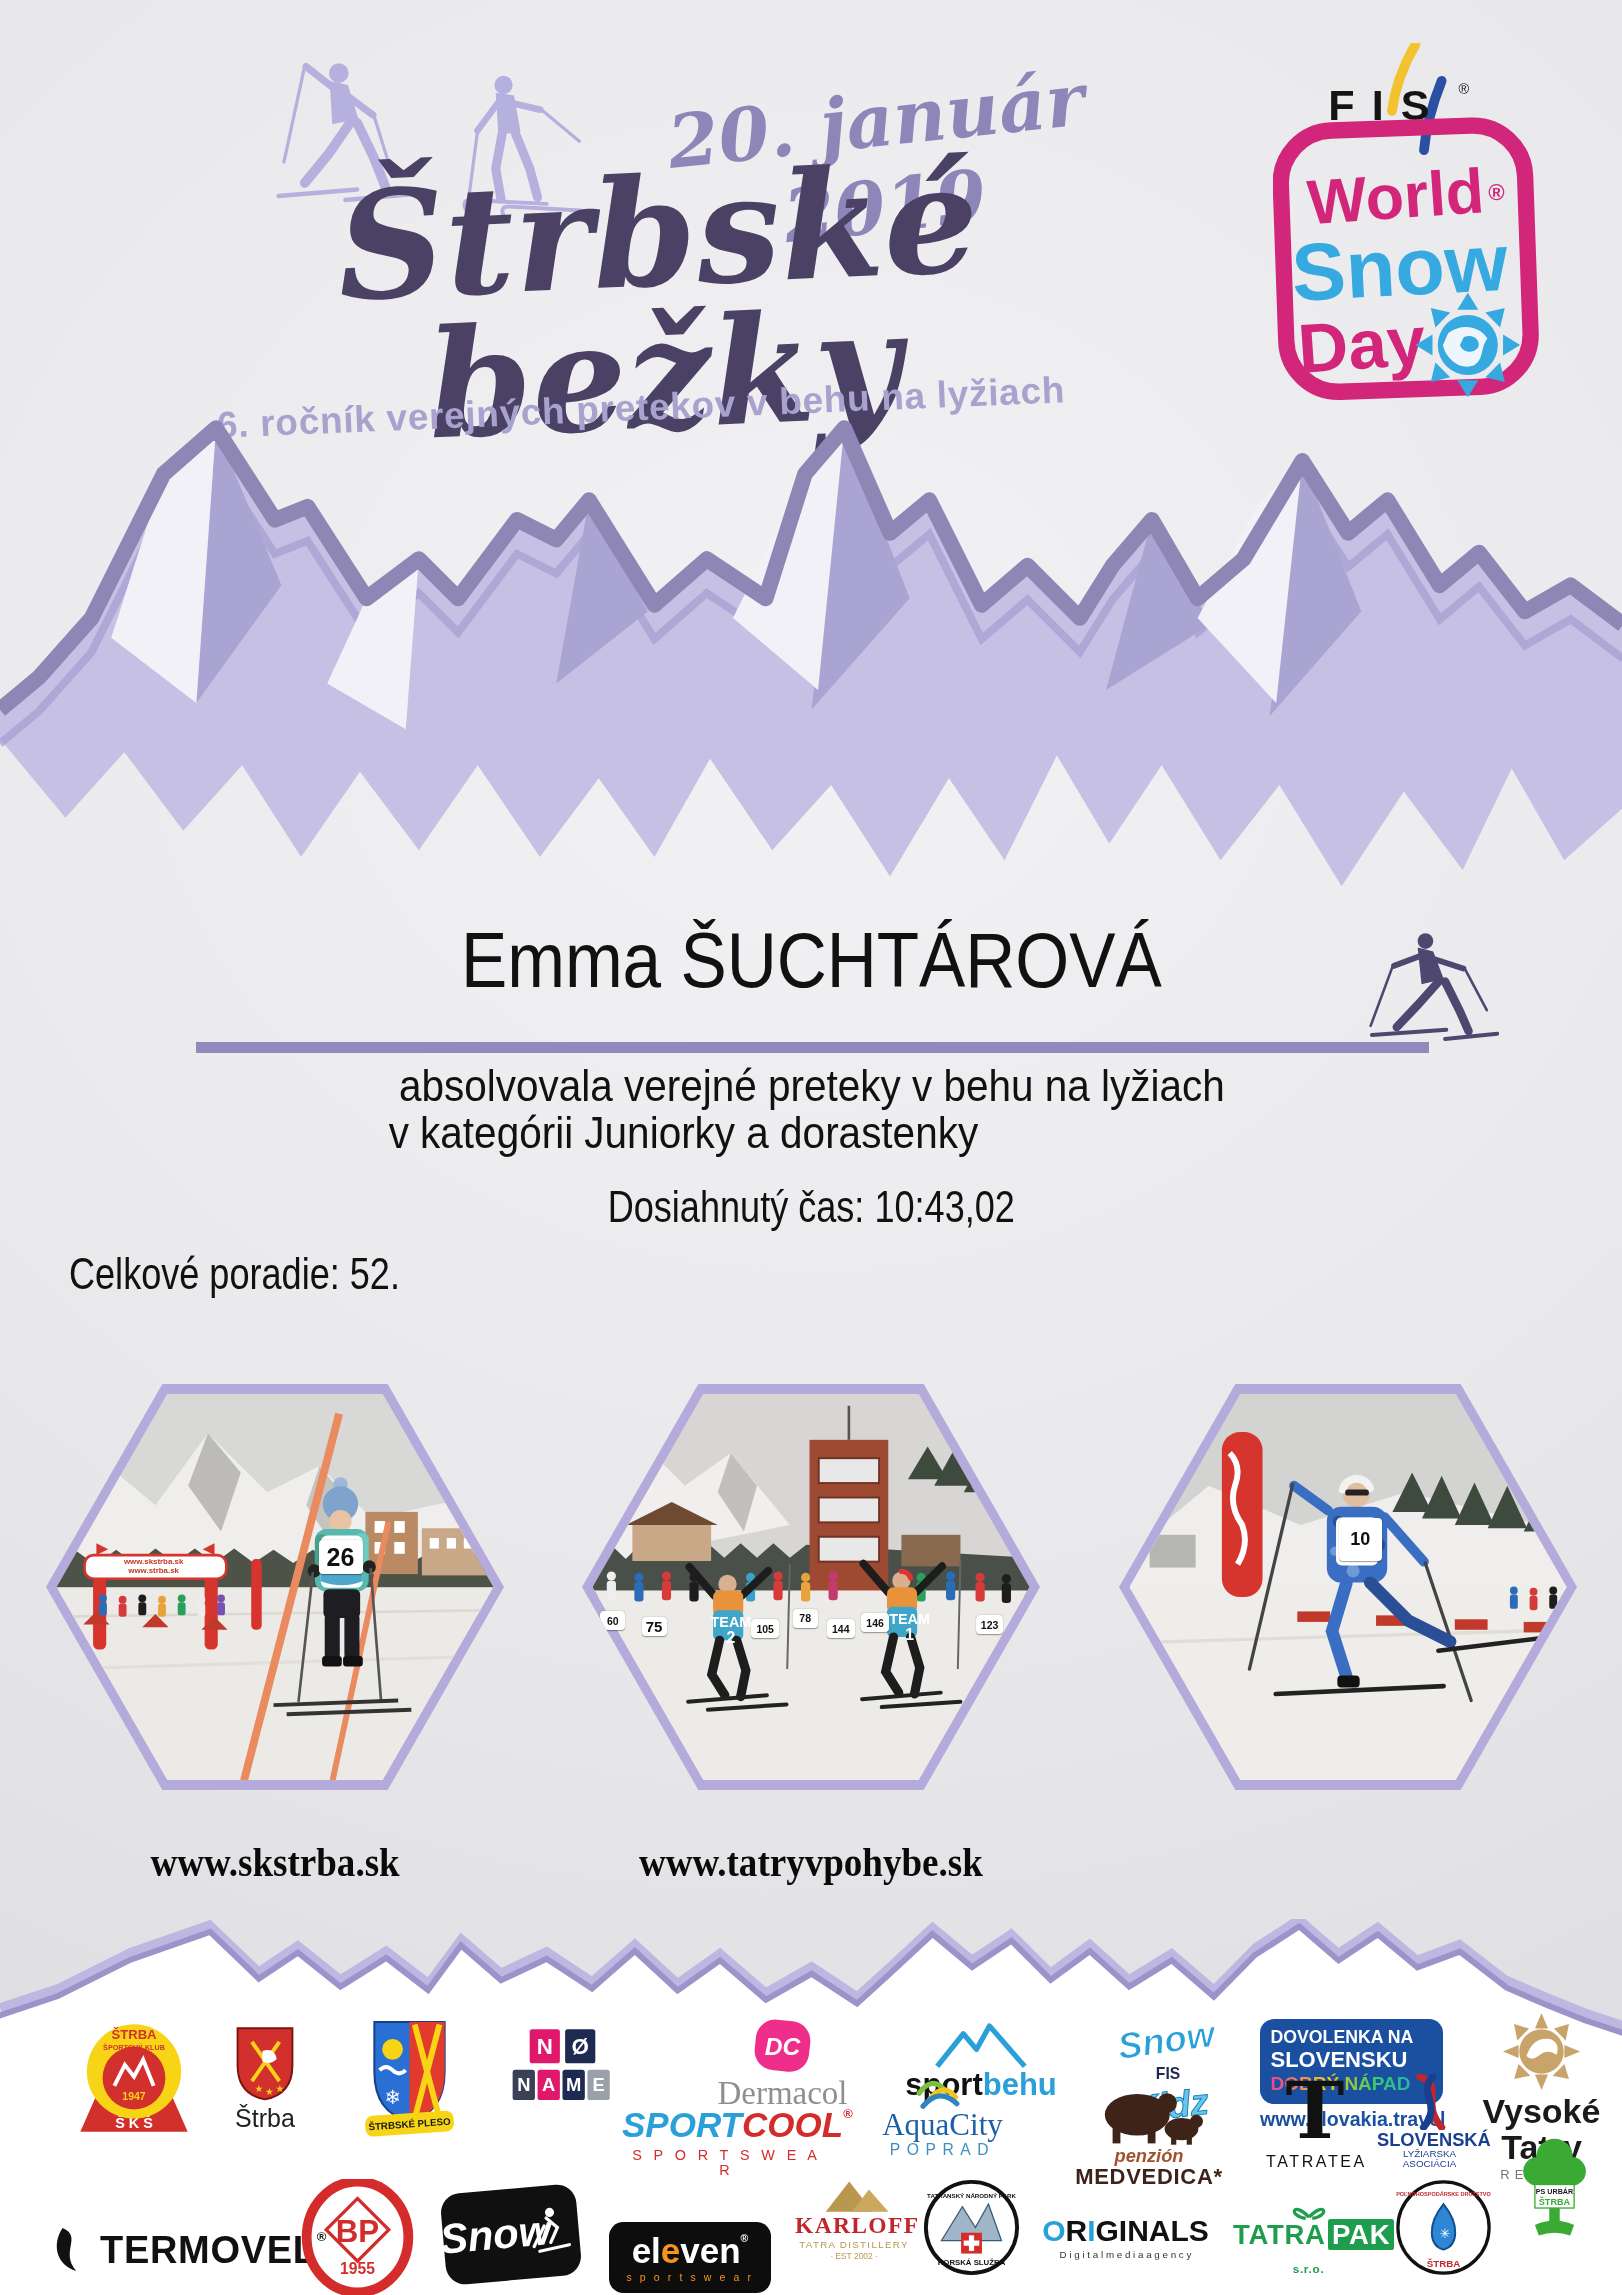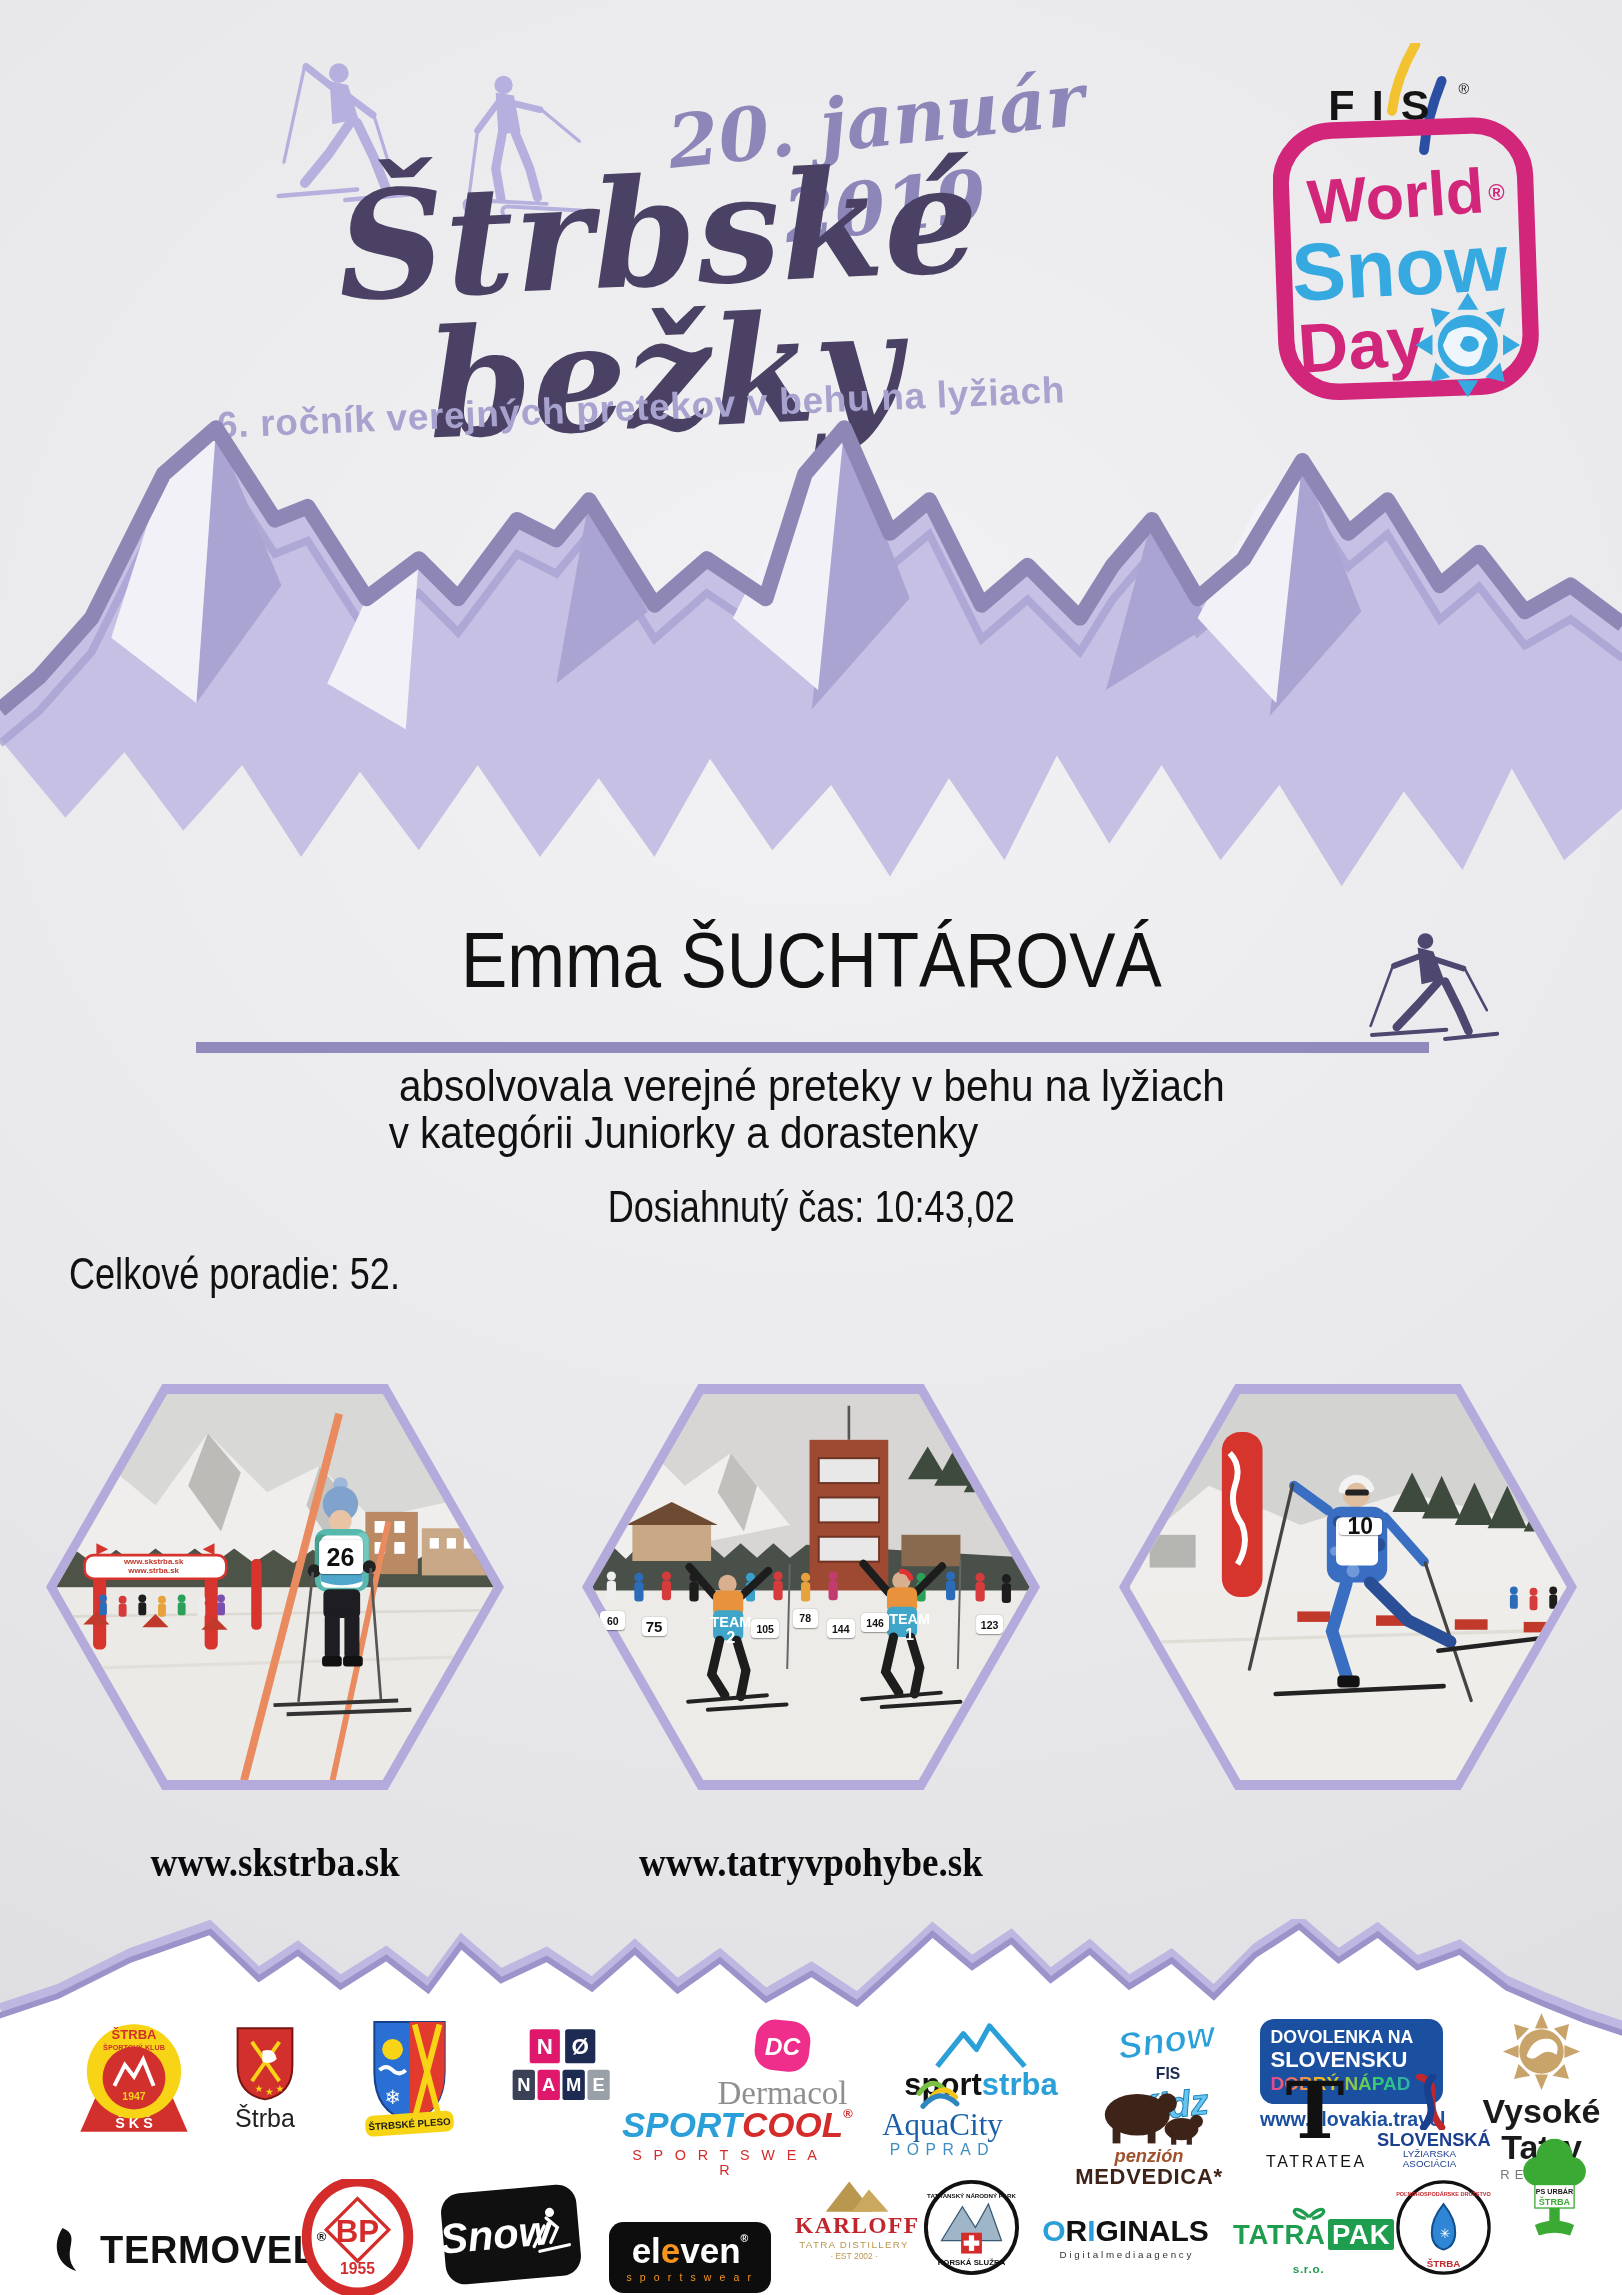--- a/index.html
+++ b/index.html
@@ -370,21 +370,21 @@
           <path d="M248,138 L182,420" stroke="#444" stroke-width="5"></path>
           <path d="M450,258 L520,468" stroke="#444" stroke-width="5"></path>
           <path d="M330,288 L308,362 L330,432" stroke="#3a6ec2" stroke-width="19" fill="none"></path>
           <path d="M366,288 L424,346 L488,378" stroke="#2b4f97" stroke-width="19" fill="none"></path>
           <rect x="316" y="430" width="34" height="18" rx="6" fill="#111"></rect>
           <path d="M222,458 L478,446" stroke="#222" stroke-width="7"></path>
           <path d="M470,392 L650,370" stroke="#222" stroke-width="7"></path>
         </g>
       </svg>
     </div>
-    <div class="chip" style="left:48%;top:33%;width:43px;height:17px;font-size:23px;">
+    <div class="chip" style="left:48%;top:33%;width:43px;height:43px;font-size:18px;">
       <span>10</span>
     </div>
   </div>
 
   <div class="abs" style="left:46px;top:1840px;width:458px;text-align:center;">
     <span class="cn caption" style="transform:scaleX(.95);">www.skstrba.sk</span>
   </div>
   <div class="abs" style="left:582px;top:1840px;width:458px;text-align:center;">
     <span class="cn caption" style="transform:scaleX(.95);">www.tatryvpohybe.sk</span>
   </div>
@@ -463,21 +463,21 @@
     <div class="spl" style="font-family:'Liberation Serif',serif;font-size:33px;color:#8f8f8f;margin-top:1.3px;">
       <span>Dermacol</span>
     </div>
   </div>
 
   <div class="sp" style="left:883px;top:2022px;width:196px;">
     <svg width="98" height="47" viewBox="0 0 150 72">
       <path d="M8,68 L48,18 L68,42 L88,6 L142,68" stroke="#2a9fd8" stroke-width="8" fill="none" stroke-linejoin="round"></path>
     </svg>
     <div class="spl" style="font-size:31px;font-weight:bold;">
-      <span style="color:#111;">sport</span><span style="color:#2a9fd8;">strba</span>
+      <span style="color:#111;">sport</span><span style="color:#2a9fd8;">behu</span>
     </div>
   </div>
 
   <div class="sp" style="left:1106px;top:2012px;width:124px;">
     <svg width="124" height="124" viewBox="0 0 190 190">
       <text x="95" y="62" text-anchor="middle" font-size="56" font-weight="bold" font-style="italic" fill="#2a9fd8" stroke="#fff" stroke-width="1.5" transform="rotate(-8 95 62)">Snow</text>
       <text x="95" y="102" text-anchor="middle" font-size="24" font-weight="bold" fill="#1d2a52">FIS</text>
       <text x="100" y="162" text-anchor="middle" font-size="56" font-weight="bold" font-style="italic" fill="#66c6ef" stroke="#1b7fb5" stroke-width="1.5" transform="rotate(-6 100 162)">Kidz</text>
     </svg>
   </div>

